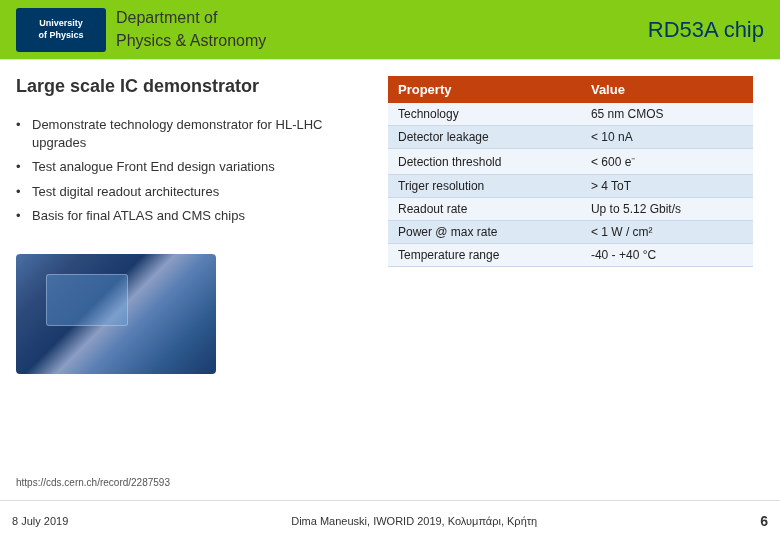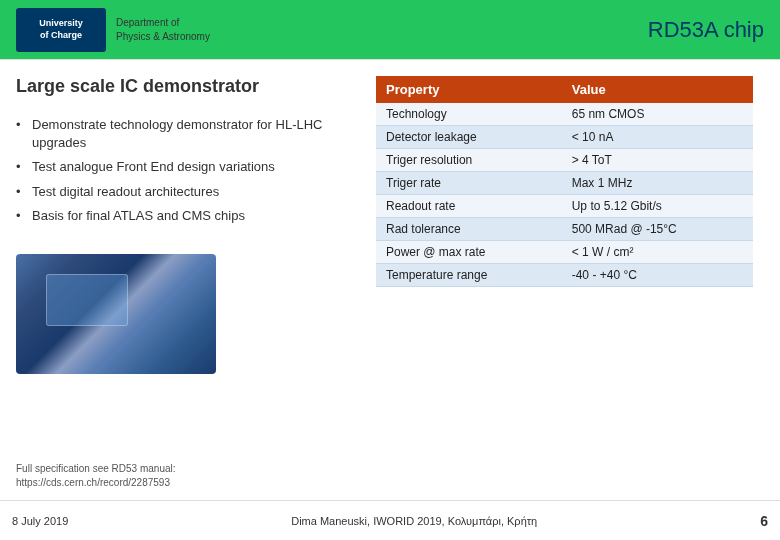--- a/index.html
+++ b/index.html
@@ -11,21 +11,21 @@
       overflow: hidden;
       position: relative;
     }
 
     
     #header {
       display: flex;
       align-items: center;
       justify-content: space-between;
       padding: 8px 16px;
-      background: #22c55e;
+      background: #84cc16;
       border-bottom: 1px solid #ddd;
       height: 60px;
     }
     #logo-area {
       display: flex;
       align-items: center;
       gap: 10px;
     }
     #logo-box {
       width: 90px;
@@ -38,36 +38,36 @@
       padding: 4px;
     }
     #logo-text {
       color: #fff;
       font-size: 9px;
       font-weight: bold;
       line-height: 1.3;
       text-align: center;
     }
     #dept-text {
-      font-size: 10px;
+      font-size: 16px;
       color: #333;
       line-height: 1.4;
     }
     #slide-title {
       font-size: 22px;
       font-weight: normal;
       color: #003865;
       text-align: right;
     }
 
     
     #main {
       display: flex;
       padding: 16px 27px 8px 16px;
-      gap: 20px;
+      gap: 32px;
       height: calc(540px - 60px - 40px);
     }
 
     
     #left-col {
       flex: 0 0 340px;
       display: flex;
       flex-direction: column;
       gap: 8px;
     }
@@ -174,21 +174,21 @@
     }
   </style>
 </head>
 <body>
 
 <div id="header">
   <div id="logo-area">
     <div id="logo-box">
       <div id="logo-text">
         <span>University</span><br>
-        <span>of Charge</span>
+        <span>of Physics</span>
       </div>
     </div>
     <div id="dept-text">
       <span>Department of</span><br>
       <span>Physics &amp; Astronomy</span>
     </div>
   </div>
   <div id="slide-title">RD53A chip</div>
 </div>
 
@@ -216,51 +216,47 @@
       <tbody id="table-body">
       <tr>
             <td>Technology</td>
             <td>65 nm CMOS</td>
           </tr>
           <tr>
             <td>Detector leakage</td>
             <td>&lt; 10 nA</td>
           </tr>
           <tr>
+            <td>Detection threshold</td>
+            <td>&lt; 600 e⁻</td>
+          </tr>
+          <tr>
             <td>Triger resolution</td>
             <td>&gt; 4 ToT</td>
           </tr>
           <tr>
-            <td>Triger rate</td>
-            <td>Max 1 MHz</td>
-          </tr>
-          <tr>
             <td>Readout rate</td>
             <td>Up to 5.12 Gbit/s</td>
-          </tr>
-          <tr>
-            <td>Rad tolerance</td>
-            <td>500 MRad @ -15°C</td>
           </tr>
           <tr>
             <td>Power @ max rate</td>
             <td>&lt; 1 W / cm²</td>
           </tr>
           <tr>
             <td>Temperature range</td>
             <td>-40 - +40 °C</td>
           </tr>
         </tbody>
     </table>
   </div>
 
 </div>
 
 <div id="full-spec">
-  <span>Full specification see RD53 manual:</span><br>
+  <br>
   <span>https://cds.cern.ch/record/2287593</span>
 </div>
 
 <div id="footer">
   <span>8 July 2019</span>
   <span>Dima Maneuski, IWORID 2019, Κολυμπάρι, Κρήτη</span>
   <span id="page-num">6</span>
 </div>
 
 </body></html>

